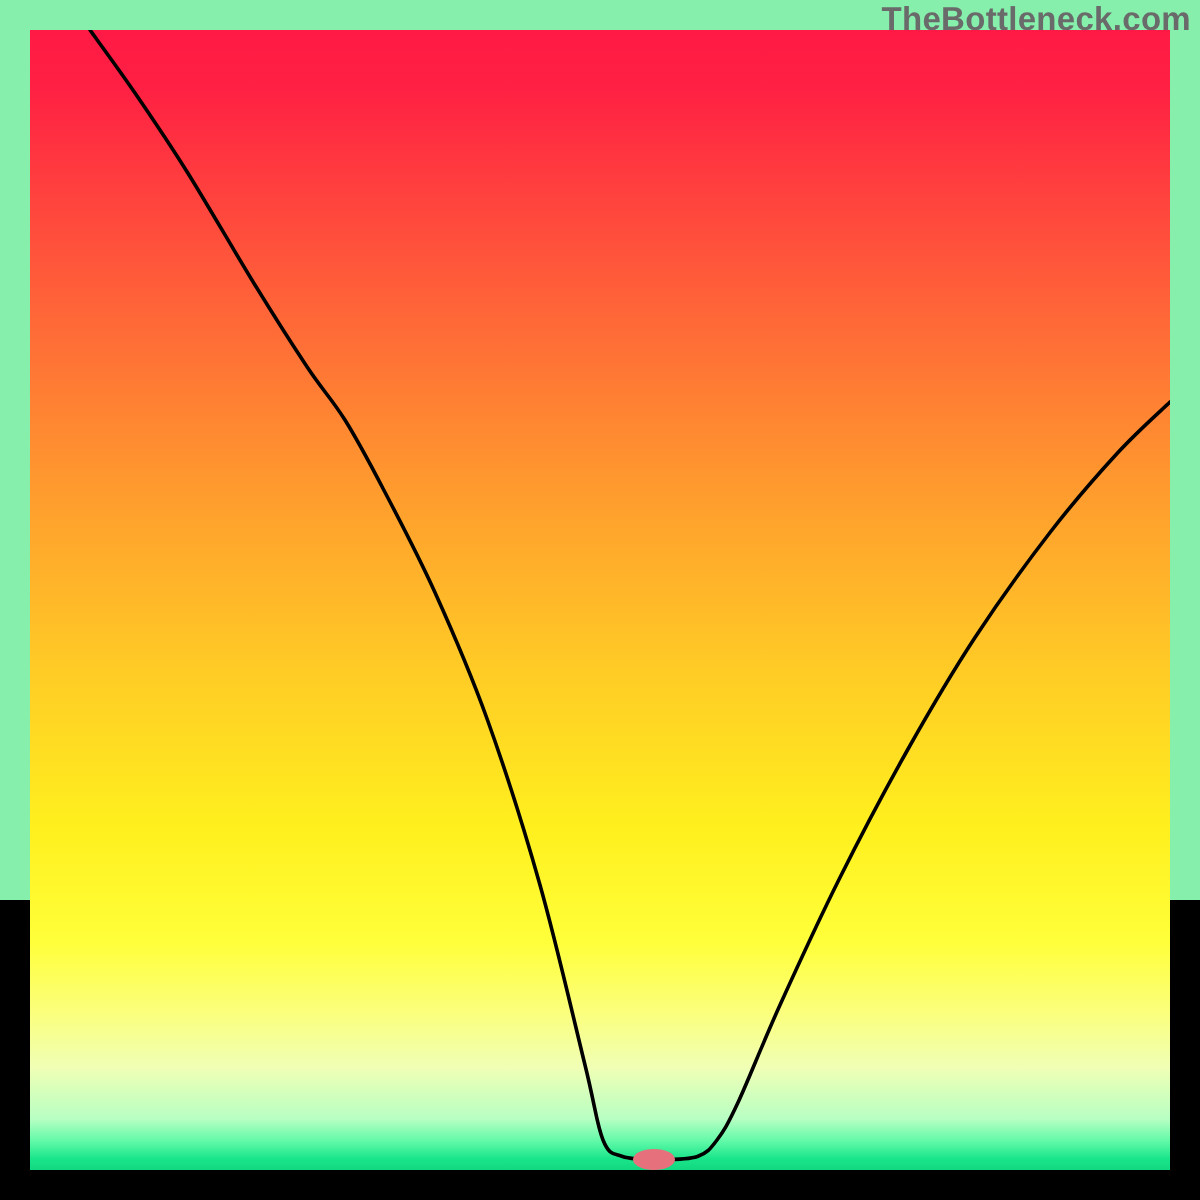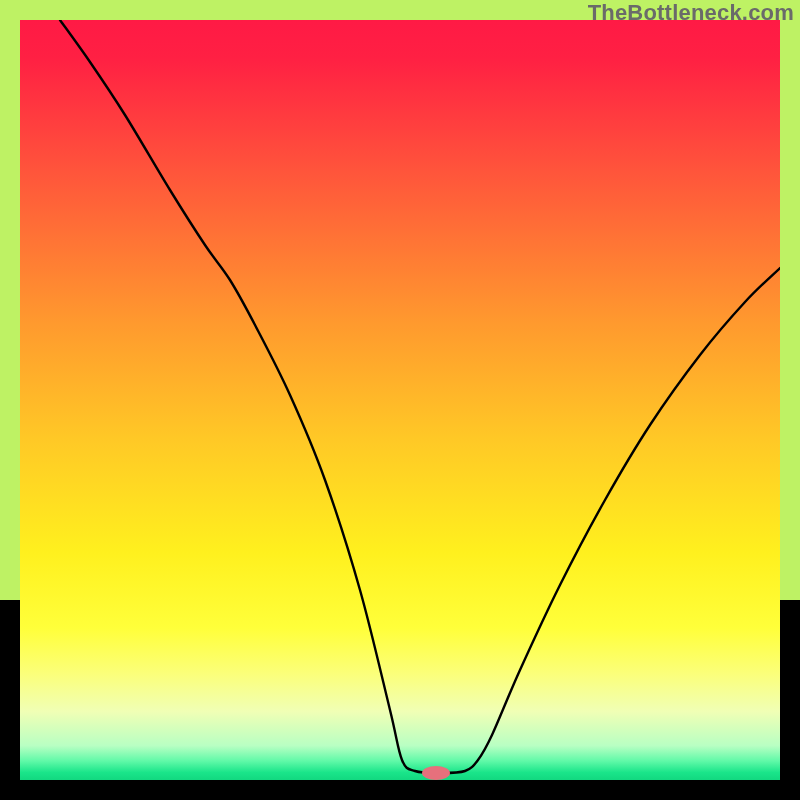--- a/index.html
+++ b/index.html
@@ -7,21 +7,21 @@
     padding: 0;
     width: 800px;
     height: 800px;
     overflow: hidden;
     background: #000;
   }
   .frame {
     position: relative;
     width: 800px;
     height: 600px;
-    background: #bef264;
+    background: #86efac;
   }
   .plot {
     position: absolute;
     left: 20px;
     top: 20px;
     width: 760px;
     height: 760px;
   }
   .watermark {
     position: absolute;

